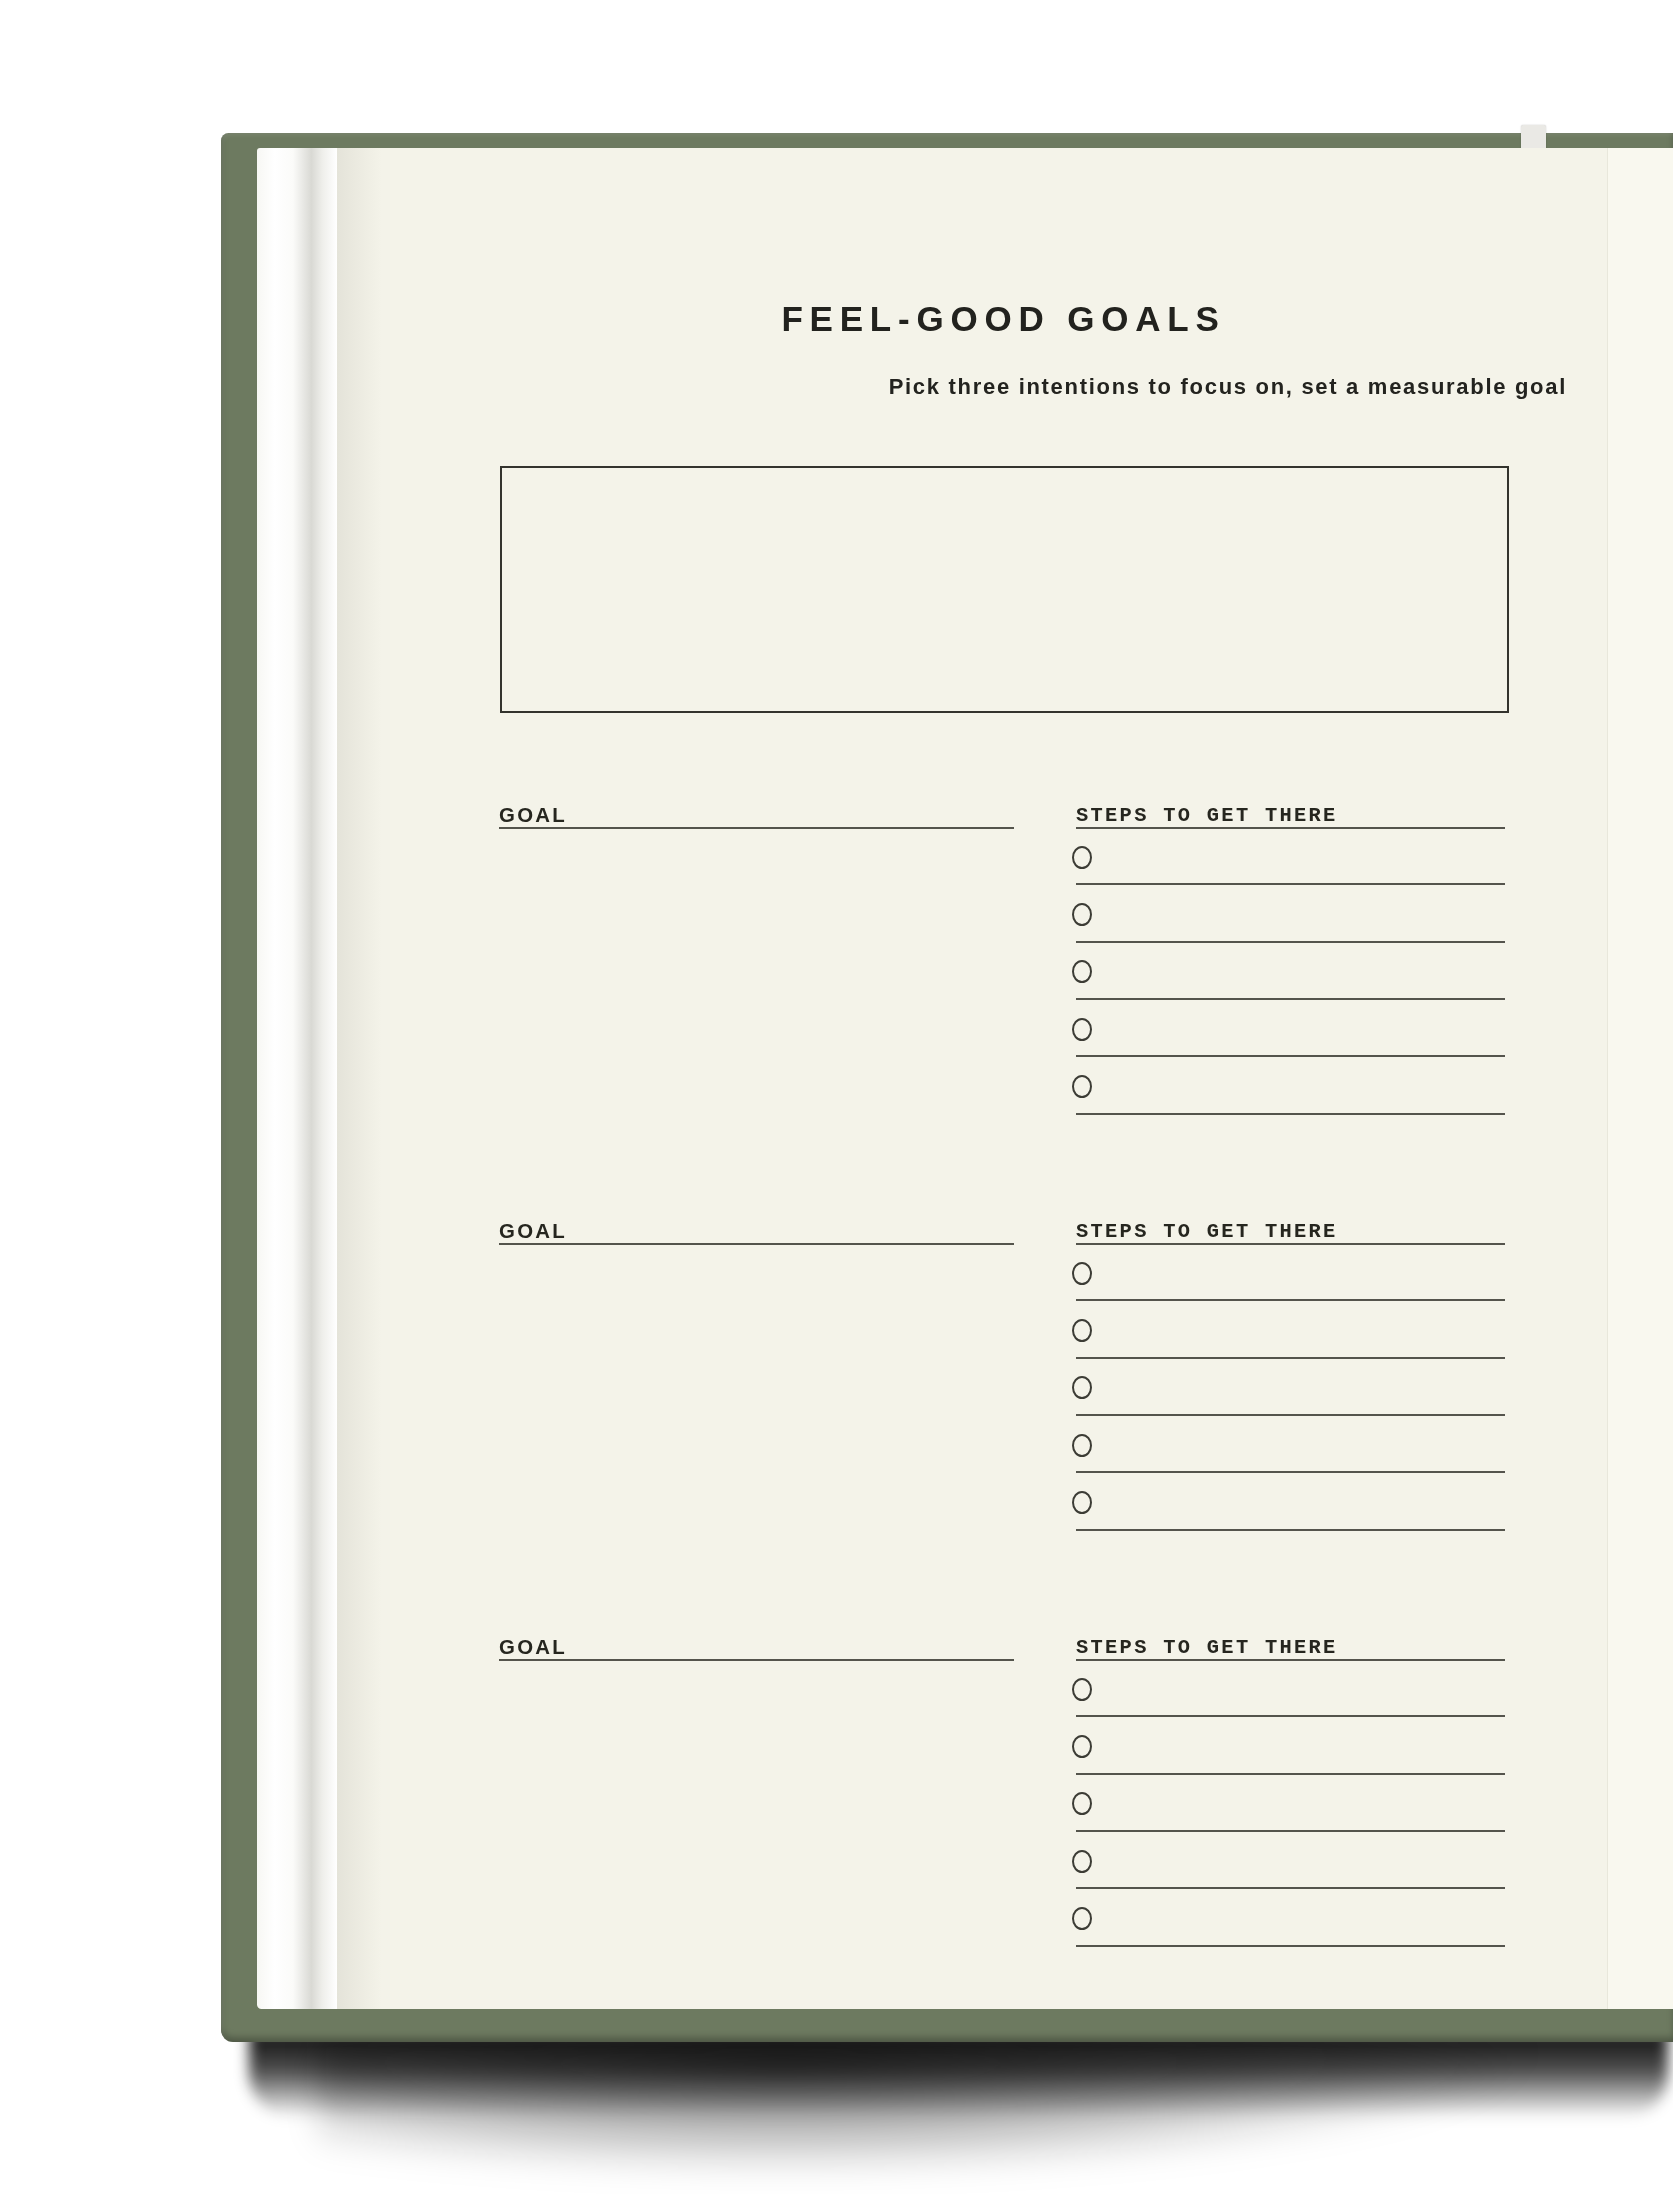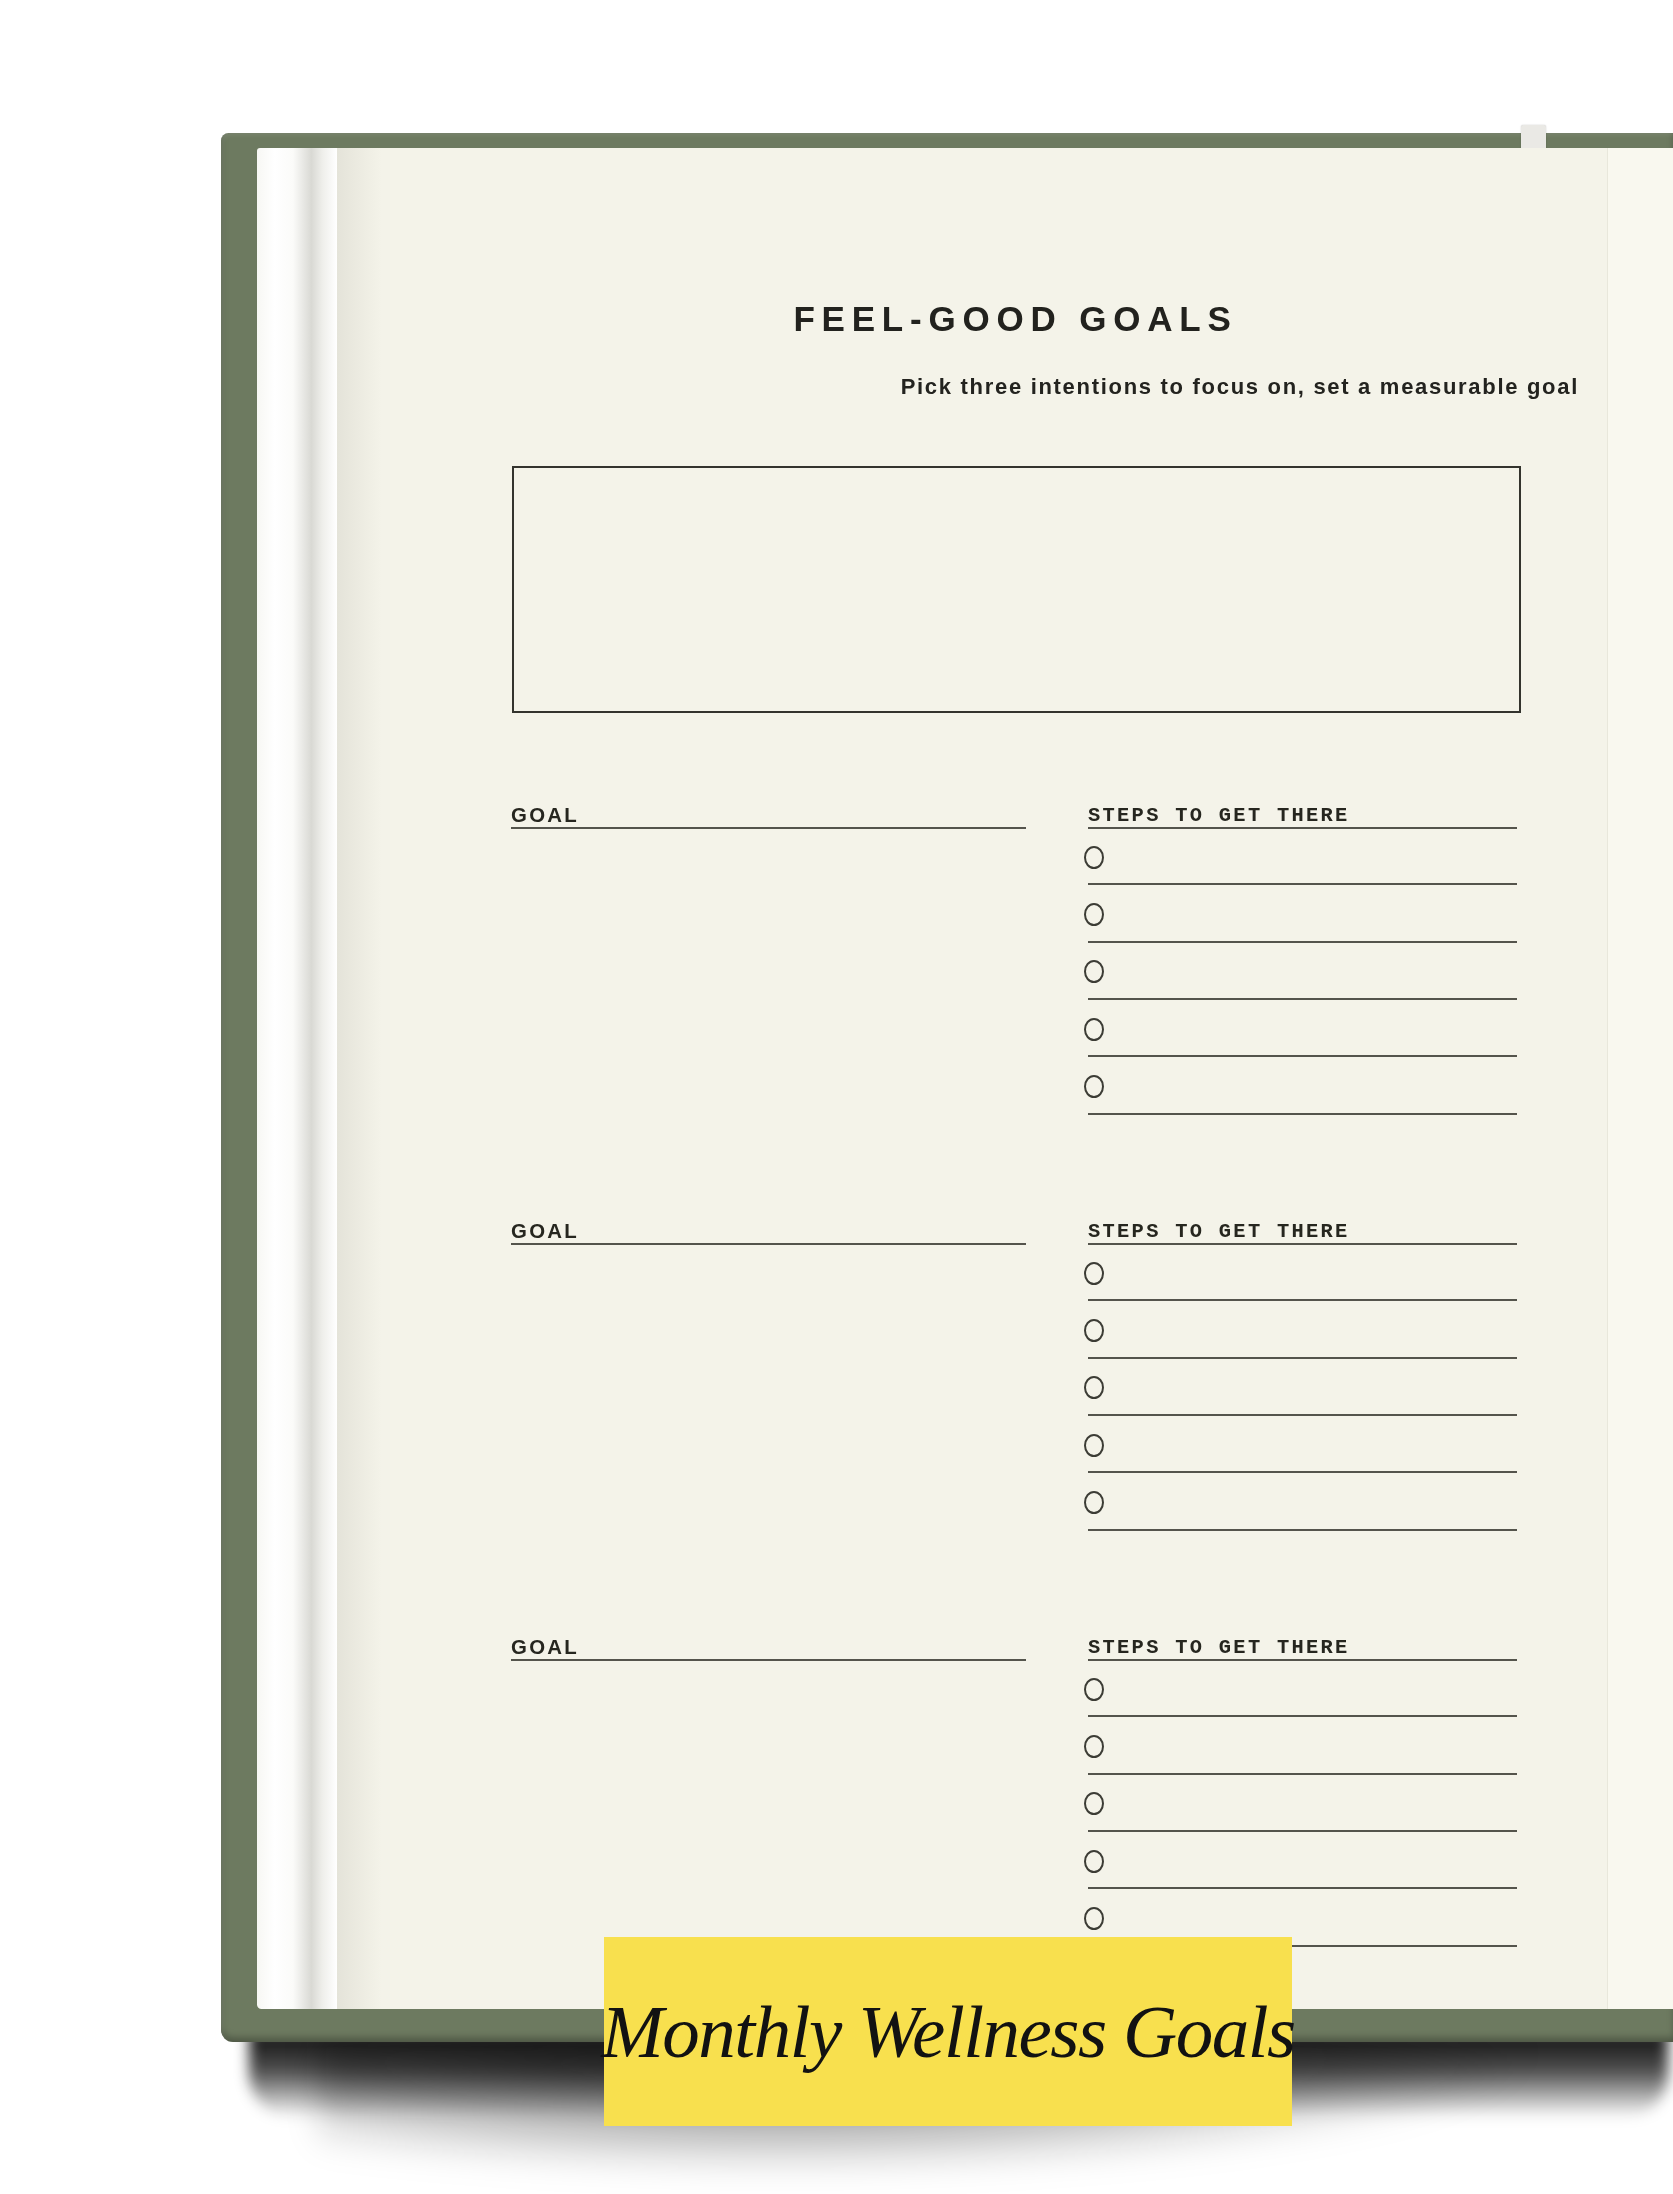--- a/index.html
+++ b/index.html
@@ -41,21 +41,21 @@
   }
   .page::before{
     content:"";position:absolute;left:0;top:0;bottom:0;width:45px;
     background:linear-gradient(90deg,rgba(90,90,78,0.10),rgba(90,90,78,0));
   }
   .fore-edge{
     position:absolute;left:1607px;top:148px;width:66px;height:1861px;z-index:3;
     background:#f9f8ef;border-left:1.5px solid #e8e7db;
   }
   
-  .content{position:absolute;left:337px;top:148px;width:1270px;height:1861px;z-index:4;color:#23231f;margin-left:12px;}
+  .content{position:absolute;left:337px;top:148px;width:1270px;height:1861px;z-index:4;color:#23231f;}
   .content *{box-sizing:border-box;}
   .title{
     position:absolute;left:160px;top:151px;width:1013px;text-align:center;
     font-size:35px;font-weight:800;letter-spacing:6.8px;color:#22221e;white-space:nowrap;
   }
   .subtitle{
     position:absolute;left:98px;top:222px;width:1132px;text-align:right;
     font-size:22px;font-weight:700;letter-spacing:1.7px;line-height:33px;color:#23231f;
   }
   .notes-box{
@@ -191,18 +191,15 @@
         <div class="step-value val-4"></div>
         <div class="step-line line-4"></div>
         <div class="step-circle circ-5"></div>
         <div class="step-value val-5"></div>
         <div class="step-line line-5"></div>
       </div>
     </div>
 
   </div>
 
-  <div class="banner">
-    <span class="banner-label">Monthly Wellness Goals</span>
-  </div>
 
 </div>
 
 
 </body></html>

